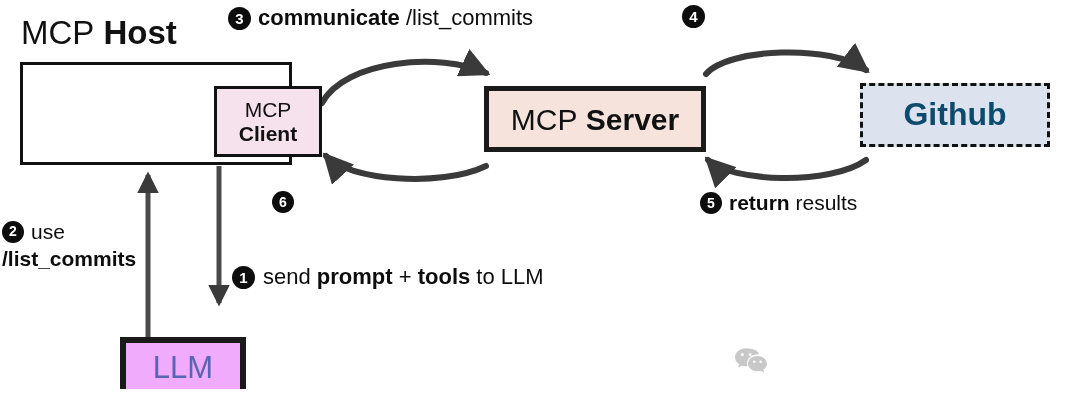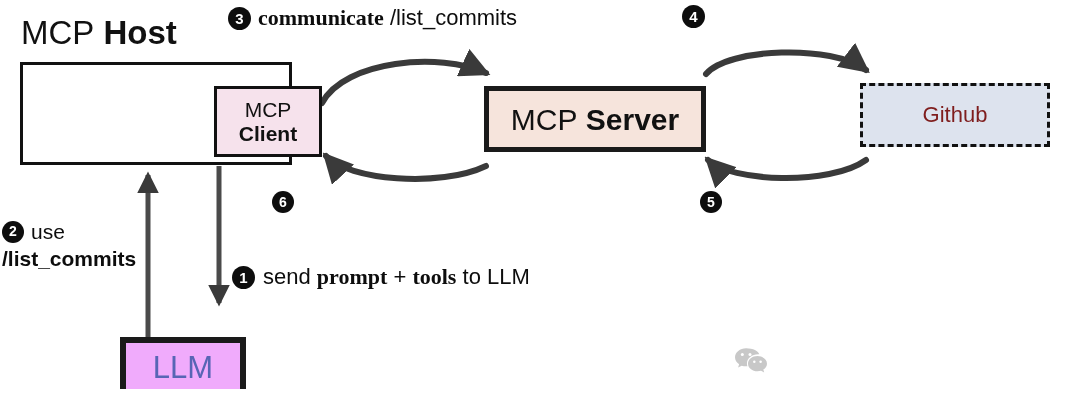--- a/index.html
+++ b/index.html
@@ -103,23 +103,23 @@
   .github-box {
     left: 860px;
     top: 83px;
     width: 190px;
     height: 64px;
     border: 3px dashed #111111;
     background: #dde3ee;
     z-index: 5;
   }
   .github-label {
-    font-size: 22px;
-    font-weight: 400;
-    color: #7f1d1d;
+    font-size: 32px;
+    font-weight: 700;
+    color: #0c4a6e;
   }
 
   .llm-box {
     left: 120px;
     top: 337px;
     width: 126px;
     height: 62px;
     border: 6px solid #1a1a1a;
     background: #f0abfc;
     z-index: 5;
@@ -143,21 +143,21 @@
     display: inline-flex;
     align-items: center;
     justify-content: center;
     background: #0d0d0d;
     color: #ffffff;
     border-radius: 50%;
     font-weight: 700;
     flex: none;
   }
   .step-text { display: inline-block; }
-  .step-text .w-bold { font-weight: 700; font-family: Liberation Serif, serif; }
+  .step-text .w-bold { font-weight: 700; }
   .step-text .w-reg  { font-weight: 400; }
 
   
   .step-3 { left: 228px; top: 5px; font-size: 22px; }
   .step-3 .step-num { width: 23px; height: 23px; font-size: 15px; margin-right: 7px; }
 
   
   .step-4 { left: 682px; top: 5px; font-size: 22px; }
   .step-4 .step-num { width: 23px; height: 23px; font-size: 15px; margin-right: 7px; }
 
@@ -262,20 +262,21 @@
   <div class="step step-4">
     <span class="step-num">4</span>
   </div>
 
   <div class="step step-6">
     <span class="step-num">6</span>
   </div>
 
   <div class="step step-5">
     <span class="step-num">5</span>
+    <span class="step-text"><span class="w-bold">return</span><span class="w-reg"> results</span></span>
   </div>
 
   <div class="step step-2">
     <span class="row1">
       <span class="step-num">2</span>
       <span class="row1-text">use</span>
     </span>
     <span class="row2-text">/list_commits</span>
   </div>
 

